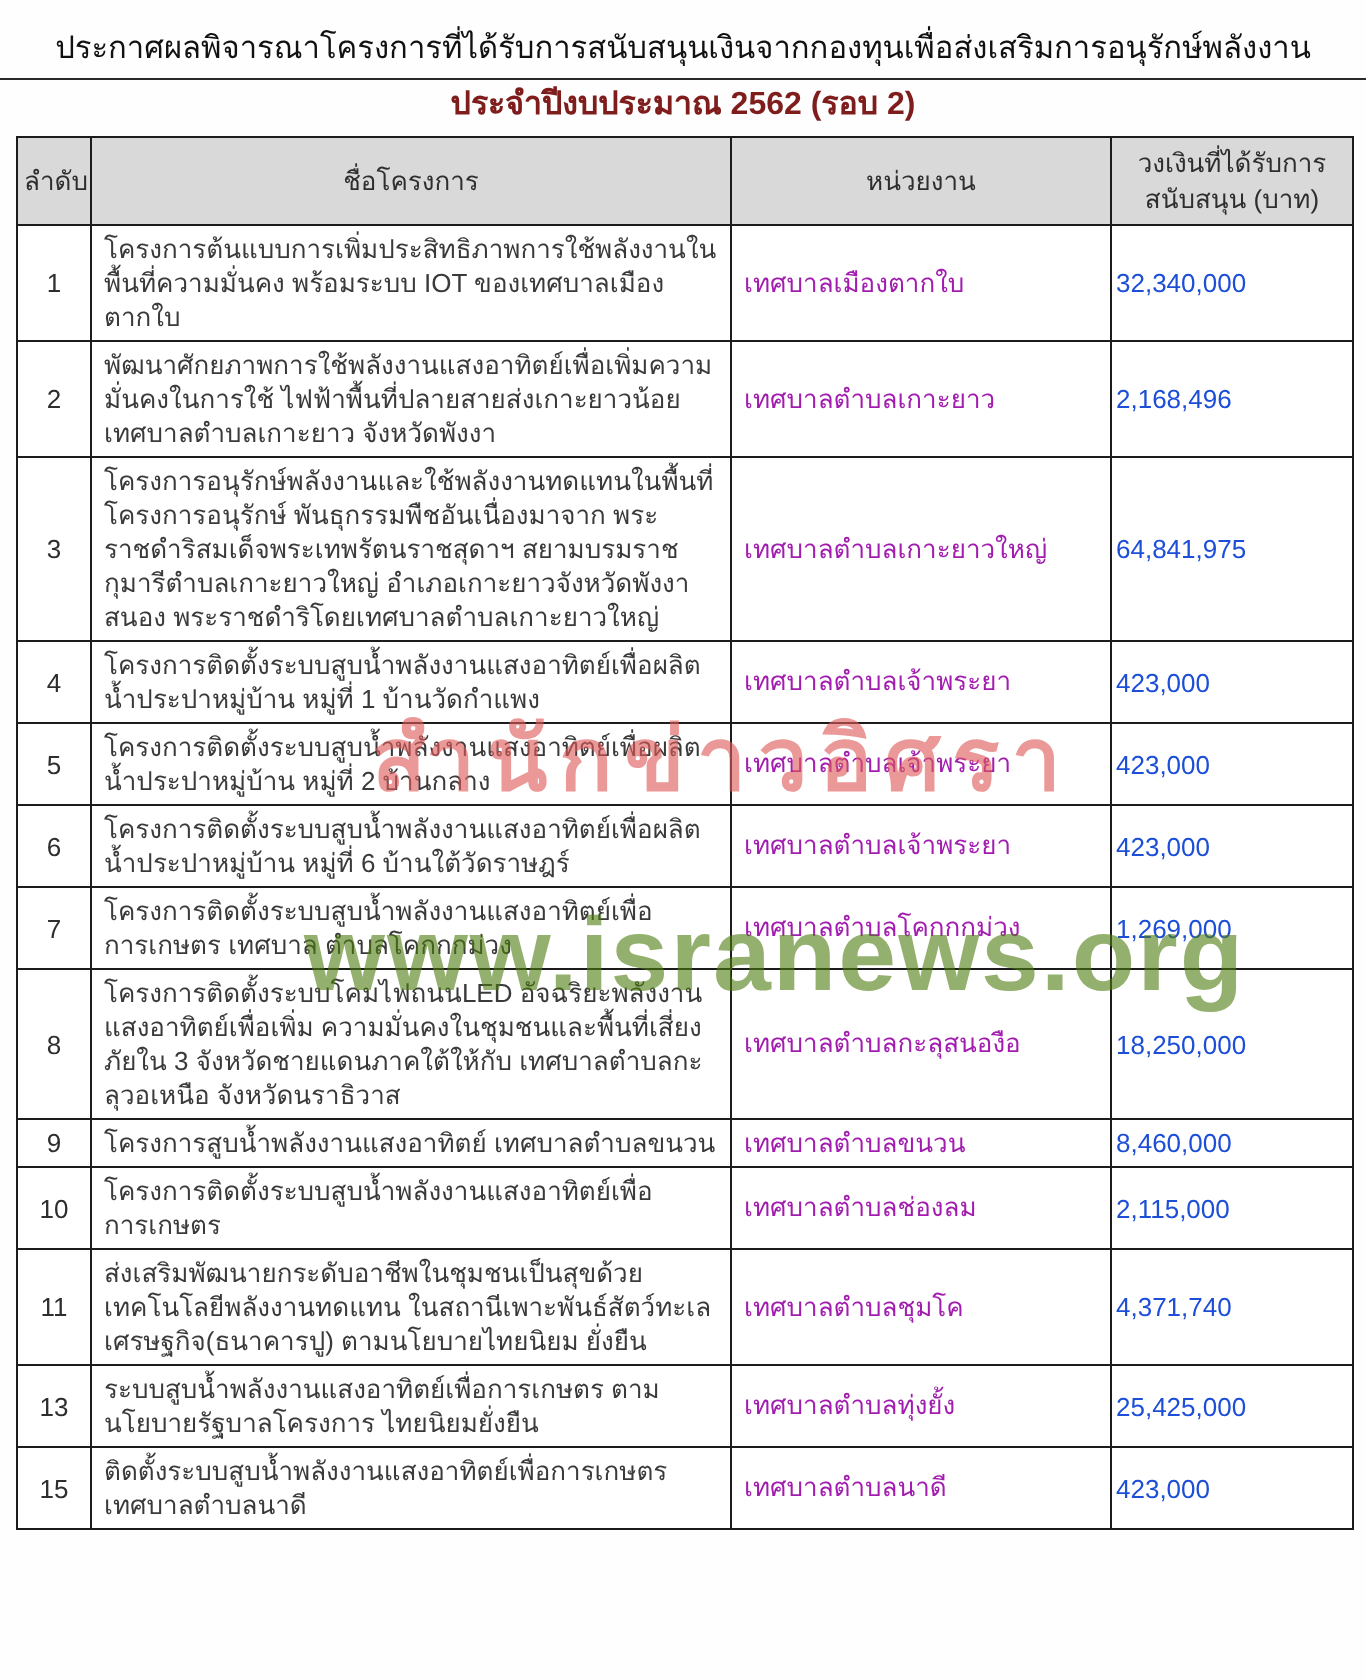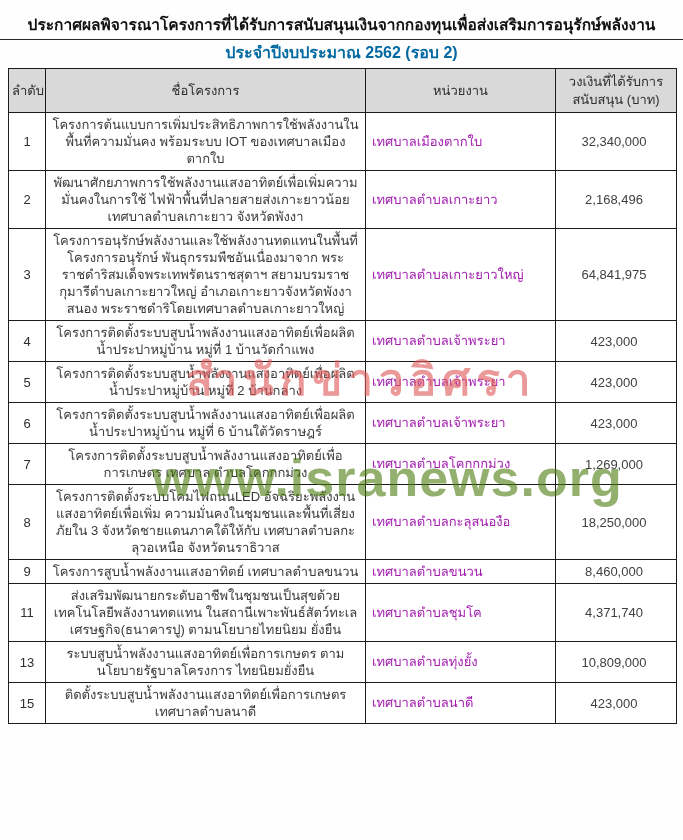--- a/index.html
+++ b/index.html
@@ -22,32 +22,32 @@
     height: 840px;
     background: #fefefe;
   }
   .title-block {
     padding-top: 14px;
     text-align: center;
   }
   .doc-title {
     display: block;
     font-size: 15.5px;
-    font-weight: bold;
+    font-weight: normal;
     color: #111111;
     line-height: 1.45;
     border-bottom: 1.5px solid #2a2a2a;
     padding-bottom: 3px;
     margin: 0;
   }
   .doc-subtitle {
     display: block;
     font-size: 16px;
     font-weight: bold;
-    color: #0369a1;
+    color: #7f1d1d;
     line-height: 1.3;
     padding-top: 3px;
     margin: 0;
   }
   table.main-table {
     border-collapse: collapse;
     table-layout: fixed;
     margin: 4px auto 0 8px;
     width: 668px;
     background: #ffffff;
@@ -70,35 +70,35 @@
     padding: 4px 3px;
     height: 30px;
     line-height: 1.35;
   }
   td.cell-no {
     text-align: center;
     color: #2e2e2e;
     padding: 2px 2px;
   }
   td.cell-project {
-    text-align: center;
+    text-align: left;
     padding: 3px 6px;
     line-height: 17px;
     color: #3a3a3a;
   }
   td.cell-agency {
     text-align: left;
     padding: 3px 6px;
     line-height: 16px;
     color: #a21caf;
   }
   td.cell-amount {
-    text-align: center;
+    text-align: left;
     padding: 3px 6px 3px 2px;
-    color: #404040;
+    color: #1d4ed8;
   }
   
   .watermark {
     position: absolute;
     pointer-events: none;
     font-weight: bold;
     white-space: nowrap;
     z-index: 5;
   }
   .watermark-1 {
@@ -190,30 +190,36 @@
           <td class="cell-agency">เทศบาลตำบลกะลุสนองือ</td>
           <td class="cell-amount">18,250,000</td>
         </tr>
         <tr>
           <td class="cell-no">9</td>
           <td class="cell-project">โครงการสูบน้ำพลังงานแสงอาทิตย์ เทศบาลตำบลขนวน</td>
           <td class="cell-agency">เทศบาลตำบลขนวน</td>
           <td class="cell-amount">8,460,000</td>
         </tr>
         <tr>
+          <td class="cell-no">10</td>
+          <td class="cell-project">โครงการติดตั้งระบบสูบน้ำพลังงานแสงอาทิตย์เพื่อการเกษตร</td>
+          <td class="cell-agency">เทศบาลตำบลช่องลม</td>
+          <td class="cell-amount">2,115,000</td>
+        </tr>
+        <tr>
           <td class="cell-no">11</td>
           <td class="cell-project">ส่งเสริมพัฒนายกระดับอาชีพในชุมชนเป็นสุขด้วยเทคโนโลยีพลังงานทดแทน ในสถานีเพาะพันธ์สัตว์ทะเลเศรษฐกิจ(ธนาคารปู)  ตามนโยบายไทยนิยม ยั่งยืน</td>
           <td class="cell-agency">เทศบาลตำบลชุมโค</td>
           <td class="cell-amount">4,371,740</td>
         </tr>
         <tr>
           <td class="cell-no">13</td>
           <td class="cell-project">ระบบสูบน้ำพลังงานแสงอาทิตย์เพื่อการเกษตร ตามนโยบายรัฐบาลโครงการ ไทยนิยมยั่งยืน</td>
           <td class="cell-agency">เทศบาลตำบลทุ่งยั้ง</td>
-          <td class="cell-amount">10,809,000</td>
+          <td class="cell-amount">25,425,000</td>
         </tr>
         <tr>
           <td class="cell-no">15</td>
           <td class="cell-project">ติดตั้งระบบสูบน้ำพลังงานแสงอาทิตย์เพื่อการเกษตร เทศบาลตำบลนาดี</td>
           <td class="cell-agency">เทศบาลตำบลนาดี</td>
           <td class="cell-amount">423,000</td>
         </tr>
       </tbody>
   </table>
 

